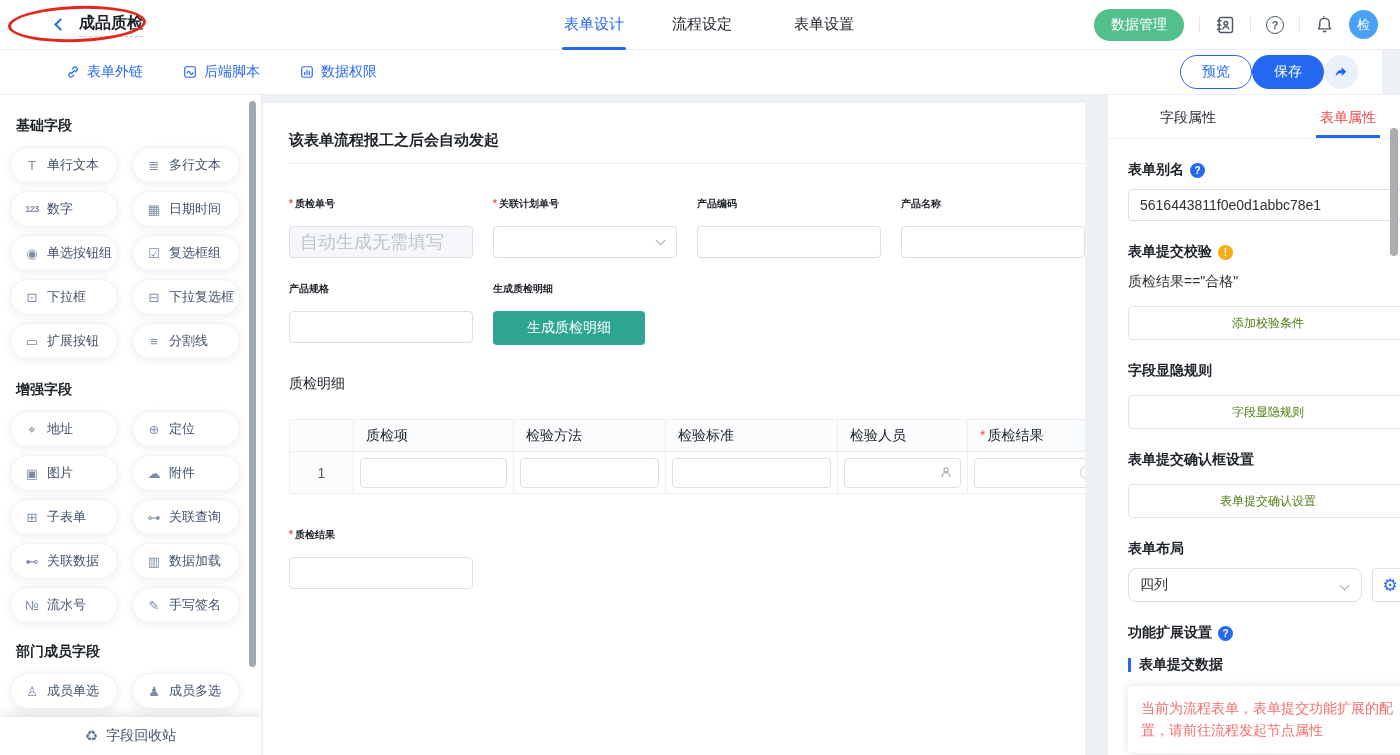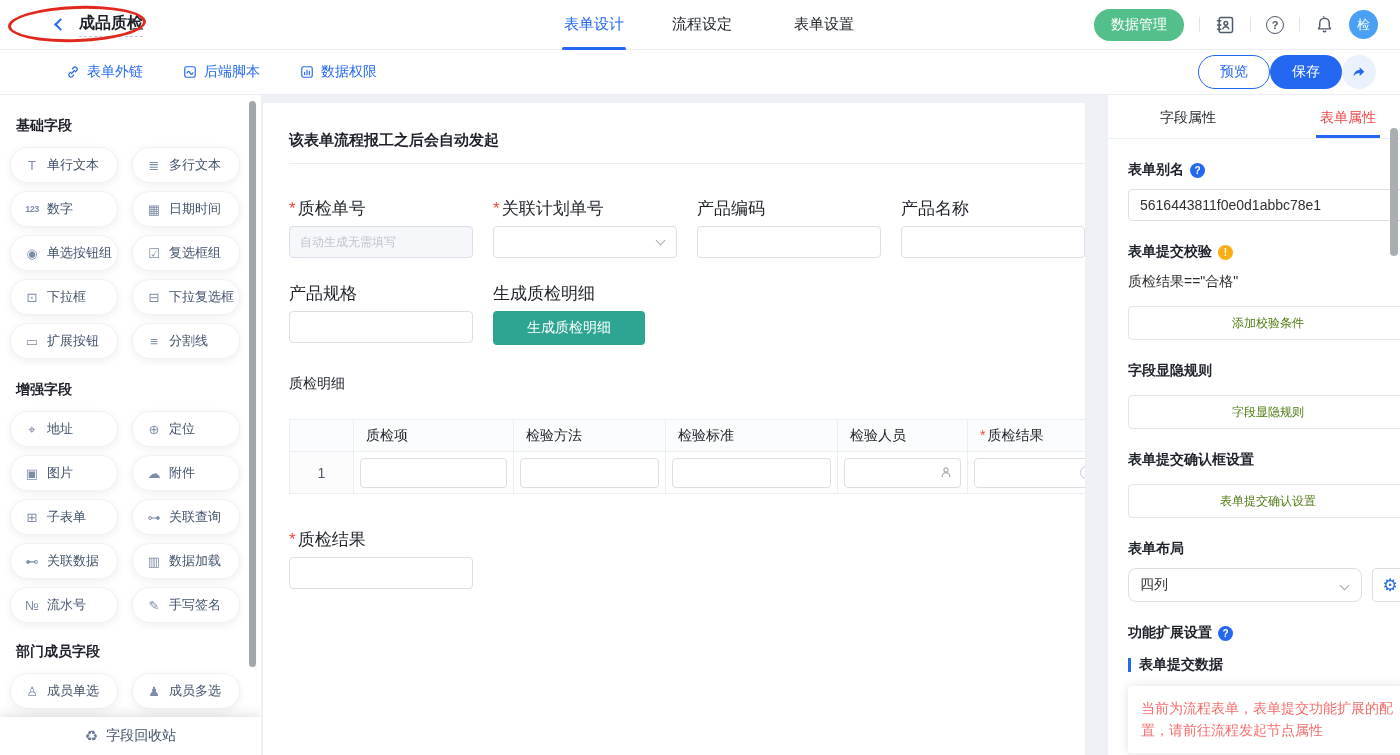--- a/index.html
+++ b/index.html
@@ -32,21 +32,21 @@
   .btn-green{background:#53c08b;color:#fff;font-size:14px;border:none;border-radius:16px;
     padding:7px 17px;cursor:pointer}
   .h-divider{width:1px;height:15px;background:#e2e5eb}
   .h-icon{color:#4e5969;display:flex;align-items:center;justify-content:center;cursor:pointer}
   .help-circle{width:18px;height:18px;border:1.5px solid #4e5969;border-radius:50%;
     font-size:11px;font-weight:bold;display:flex;align-items:center;justify-content:center;color:#4e5969;cursor:pointer}
   .avatar{width:29px;height:29px;border-radius:50%;background:#4aa0f5;color:#fff;font-size:13px;
     display:flex;align-items:center;justify-content:center;cursor:pointer}
 
   
-  .toolbar{position:absolute;top:50px;left:0;right:0;height:45px;background:#fff;
+  .toolbar{position:absolute;top:50px;left:0;right:18px;height:45px;background:#fff;
     border-bottom:1px solid #ebeef5;display:flex;align-items:center;z-index:4}
   .tb-links{display:flex;gap:40px;margin-left:66px}
   .tb-link{display:flex;align-items:center;gap:7px;color:#2468f2;font-size:14px;cursor:pointer}
   .tb-right{margin-left:auto;display:flex;align-items:flex-end;padding-right:24px}
   .btn-preview{border:1px solid #2468f2;color:#2468f2;background:#fff;border-radius:17px;
     padding:7px 21px;font-size:14px;cursor:pointer}
   .btn-save{border:none;color:#fff;background:#2468f2;border-radius:17px;padding:8px 22px;
     font-size:14px;cursor:pointer}
   .btn-share{width:34px;height:34px;border-radius:50%;background:#eaf1fd;border:none;
     display:flex;align-items:center;justify-content:center;cursor:pointer}
@@ -71,25 +71,25 @@
     gap:8px;font-size:14px;color:#42526b;cursor:pointer}
   .sb-recycle .ric{color:#6b7a93;font-size:15px}
 
   
   .canvas{position:absolute;left:263px;top:103px;width:822px;bottom:0;background:#fff;
     overflow:hidden;padding:28px 0 0 26px}
   .cv-notice{font-size:15px;font-weight:bold;color:#1d2129}
   .cv-divider{margin-top:13px;border-bottom:1px solid #e9ecf2;width:796px}
   .cv-grid{display:grid;grid-template-columns:repeat(4,184px);column-gap:20px;margin-top:33px}
   .cv-grid.r2{margin-top:24px}
-  .cv-label{font-size:17px;font-weight:normal;height:20px;color:#1d2129}
+  .cv-label{font-size:10px;font-weight:bold;height:20px;color:#1d2129}
   .required::before{content:"*";color:#f2493d;margin-right:2px}
   .cv-ctl{margin-top:9px;position:relative;height:32px}
   .cv-input{width:100%;height:32px;border:1px solid #dcdfe6;border-radius:4px;background:#fff;
-    font-size:12px;padding:0 10px;color:#303133}
+    font-size:18px;padding:0 10px;color:#303133}
   .cv-input.disabled{background:#f5f7fa}
   .cv-input::placeholder{color:#c0c4cc}
   .sel{width:100%;height:32px;border:1px solid #dcdfe6;border-radius:4px;background:#fff;
     display:flex;align-items:center;padding:0 10px;color:#303133;cursor:pointer}
   .chev{position:absolute;right:13px;top:11px;width:7px;height:7px;
     border-right:1.5px solid #a8abb2;border-bottom:1.5px solid #a8abb2;transform:rotate(45deg)}
   .btn-teal{margin-top:9px;width:152px;height:34px;background:#2ea593;color:#fff;border:none;
     border-radius:4px;font-size:14px;cursor:pointer}
   .cv-table-title{margin-top:30px;font-size:14px;font-weight:normal}
   .cv-table{margin-top:26px;border-collapse:collapse;table-layout:fixed;width:818px}

